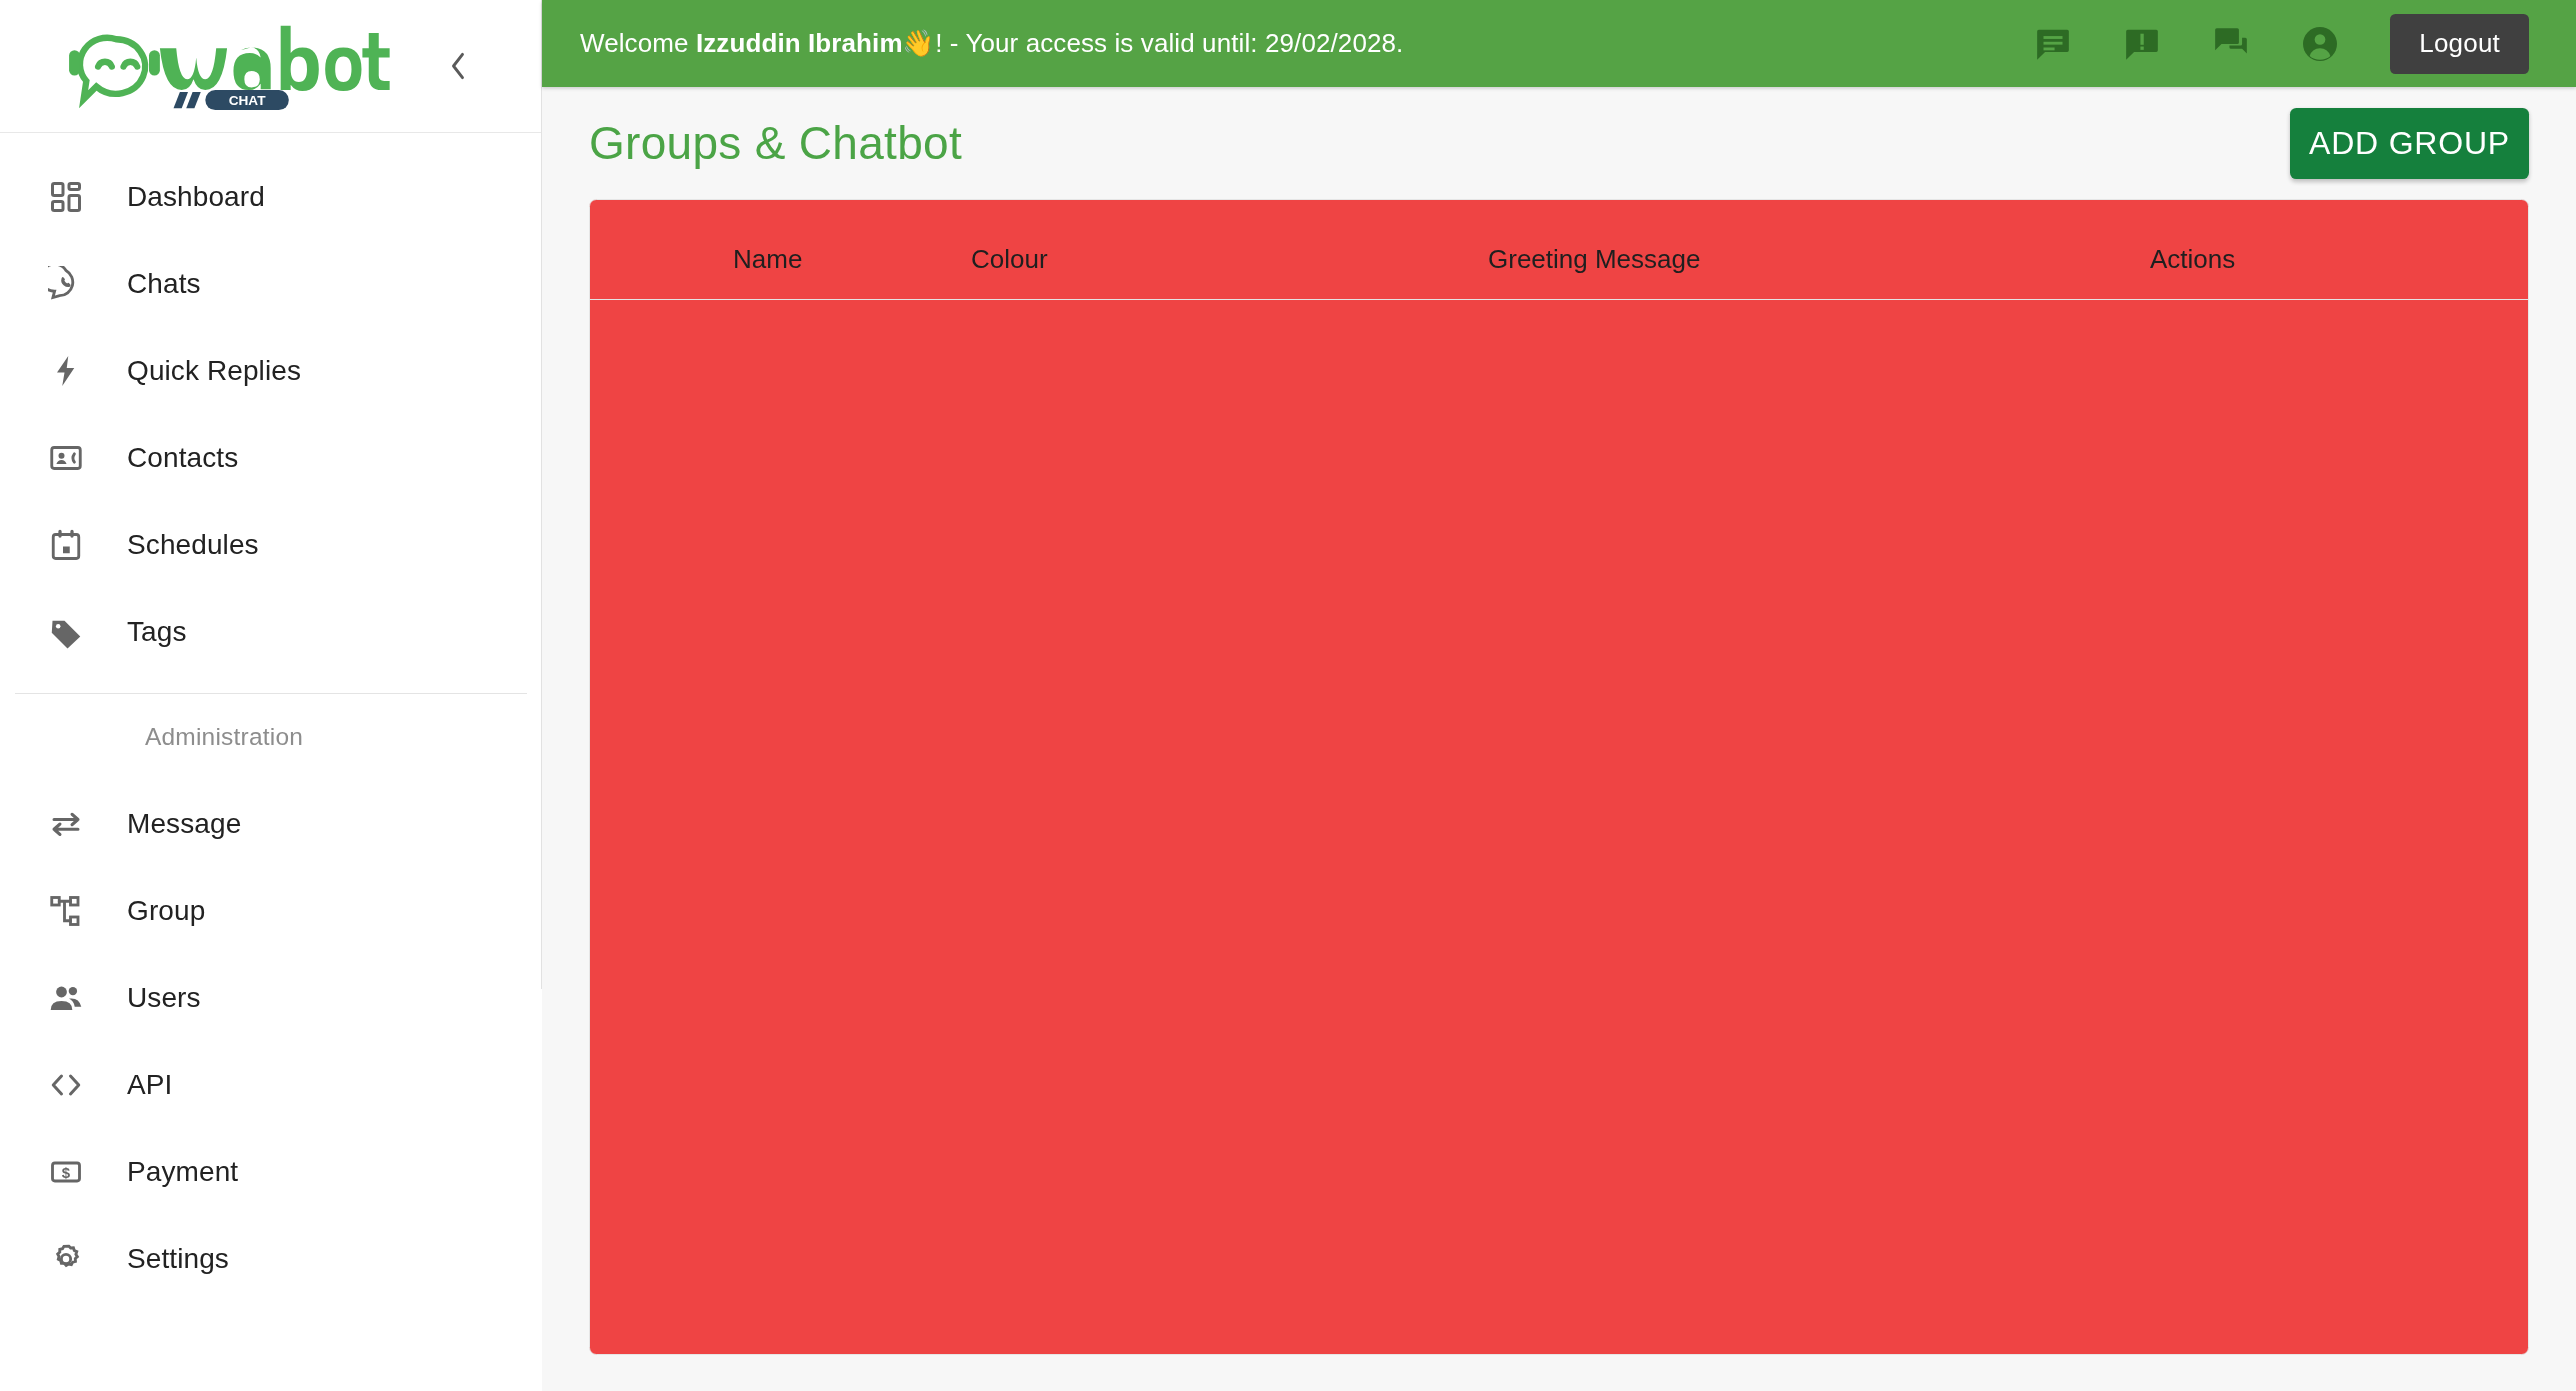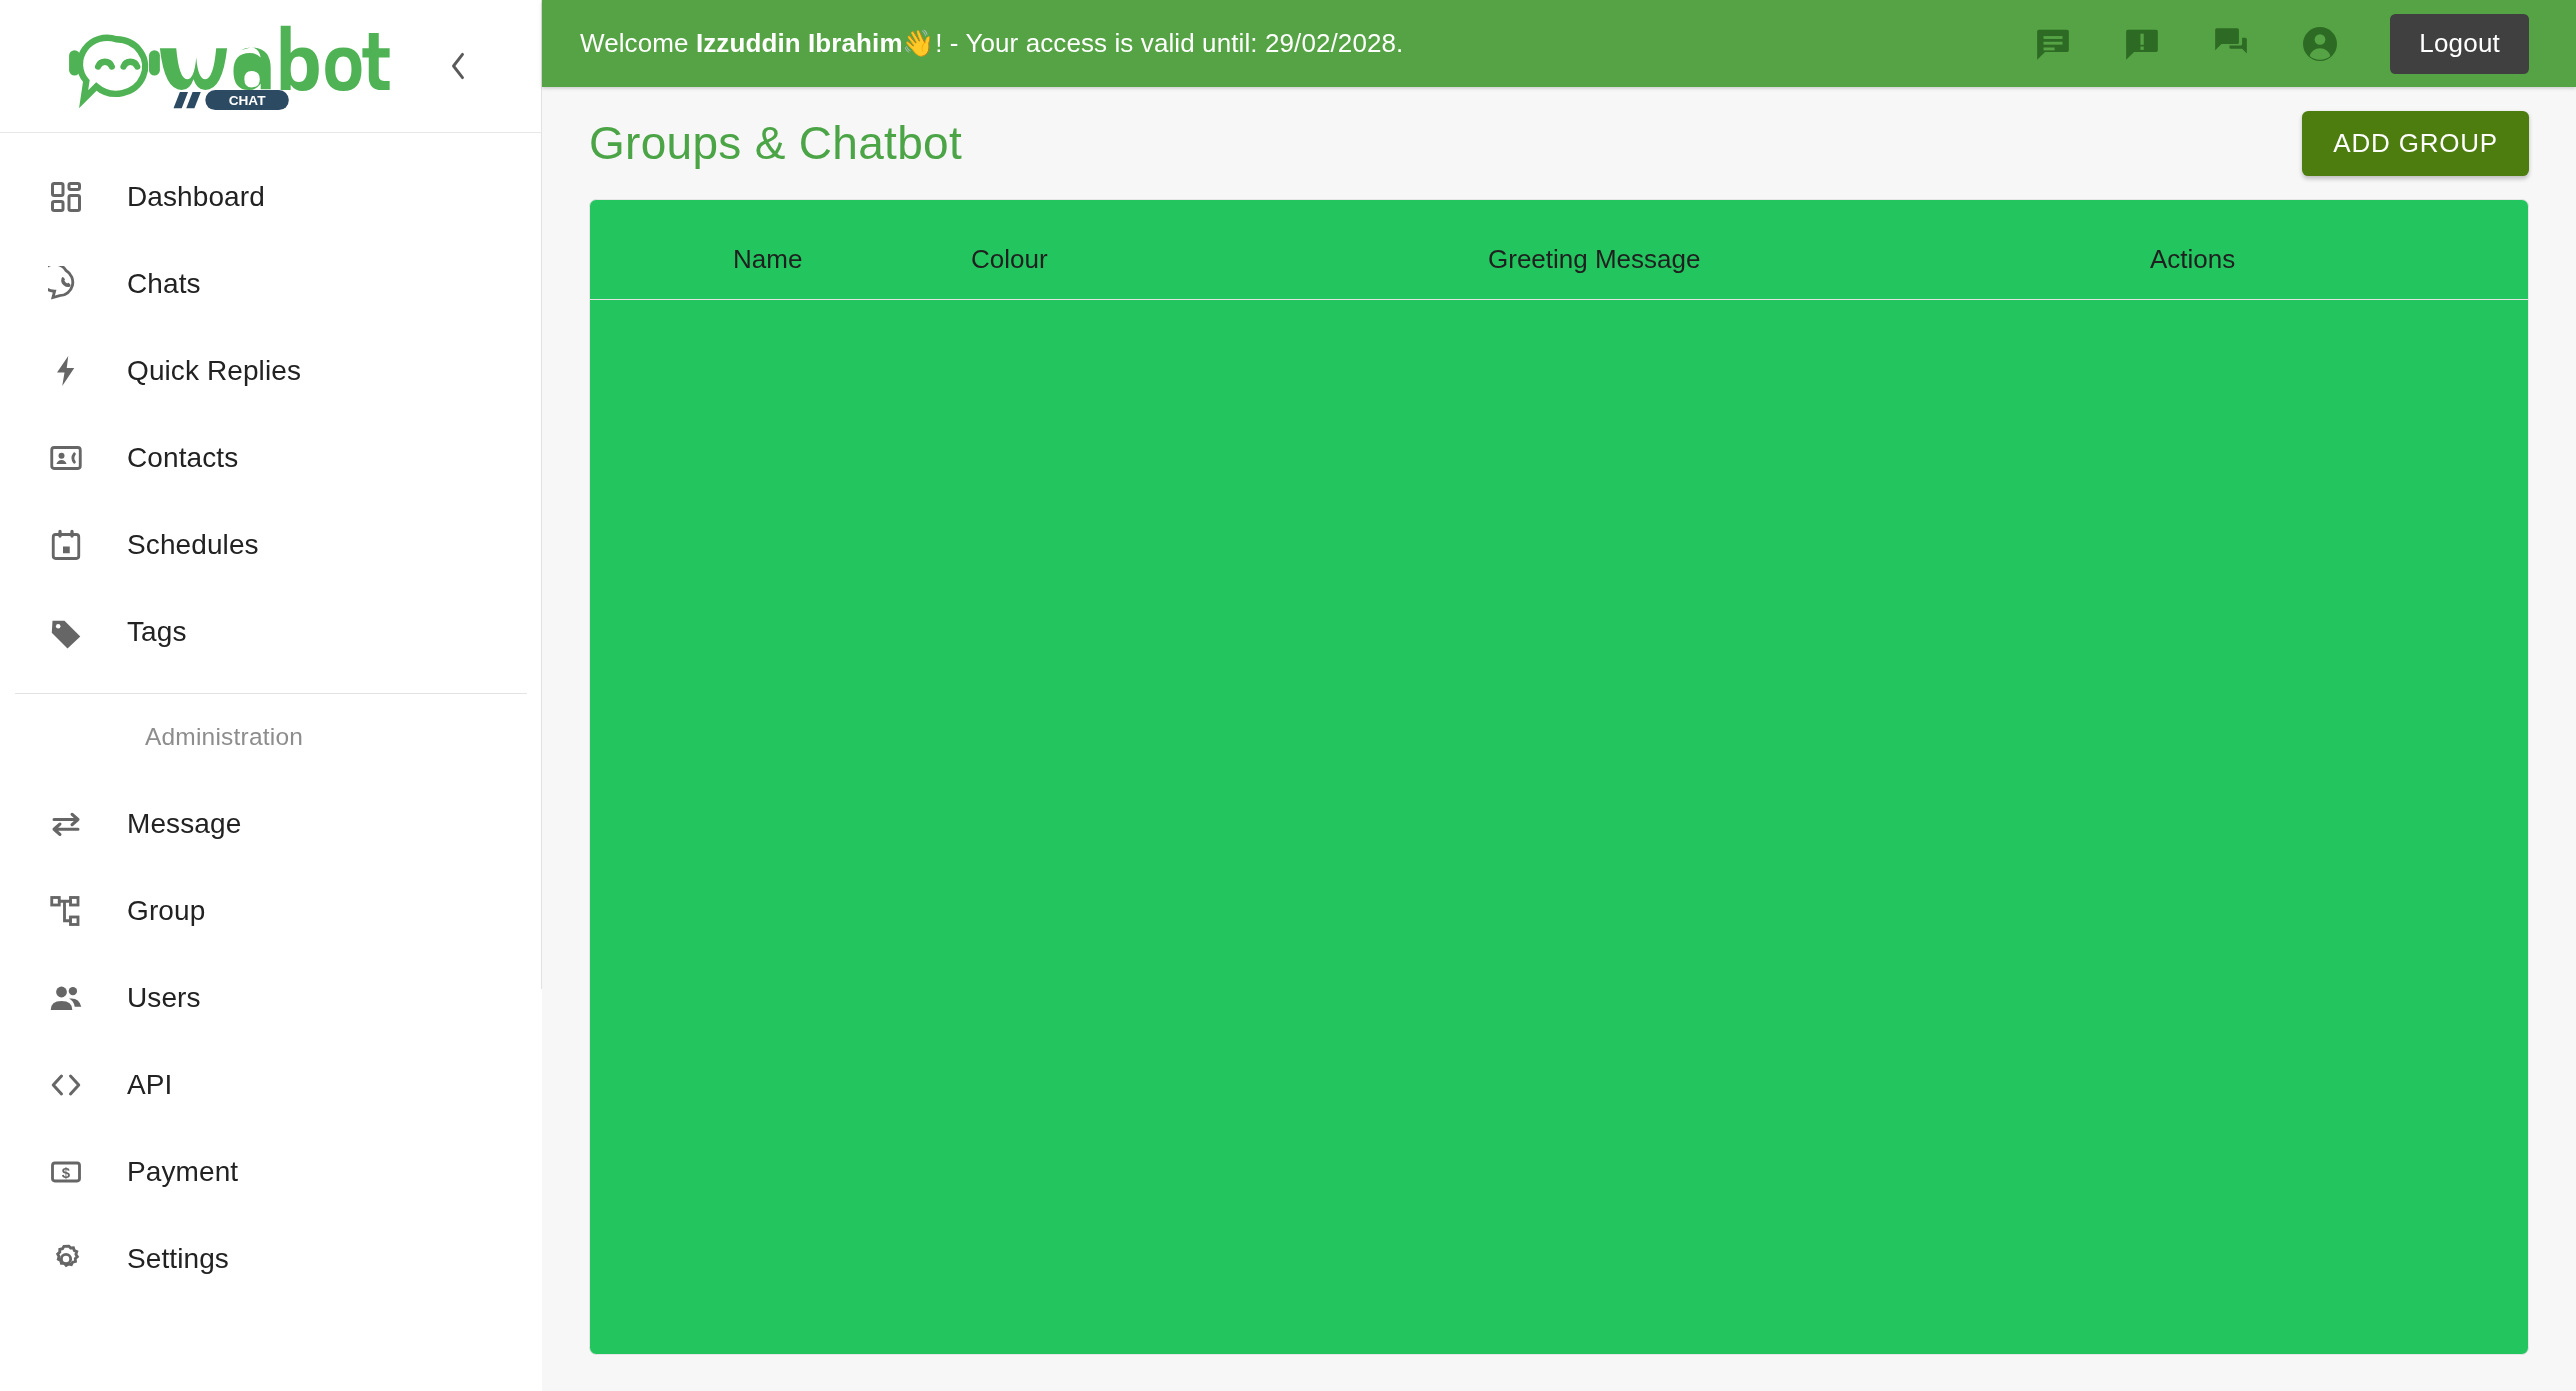--- a/index.html
+++ b/index.html
@@ -190,34 +190,34 @@
   }
 
   .page-title {
     font-size: 46px;
     color: #4ba446;
     font-weight: 400;
     letter-spacing: 0.3px;
   }
 
   .add-group-btn {
-    background: #4d7c0f;
+    background: #15803d;
     color: #ffffff;
     border: none;
     border-radius: 6.3px;
-    font-size: 26px;
+    font-size: 32px;
     font-family: "Liberation Sans", sans-serif;
-    padding: 17px 31px;
+    padding: 17px 19px;
     cursor: pointer;
     letter-spacing: 0.8px;
     box-shadow: 0 2.7px 4.5px rgba(0,0,0,0.22);
   }
 
   .card {
-    background: #22c55e;
+    background: #ef4444;
     border: 0.9px solid #e6e6e6;
     border-radius: 7.3px;
     flex: 1 1 auto;
     margin-bottom: 36px;
     overflow: hidden;
     display: flex;
     flex-direction: column;
   }
 
   .data-table {

